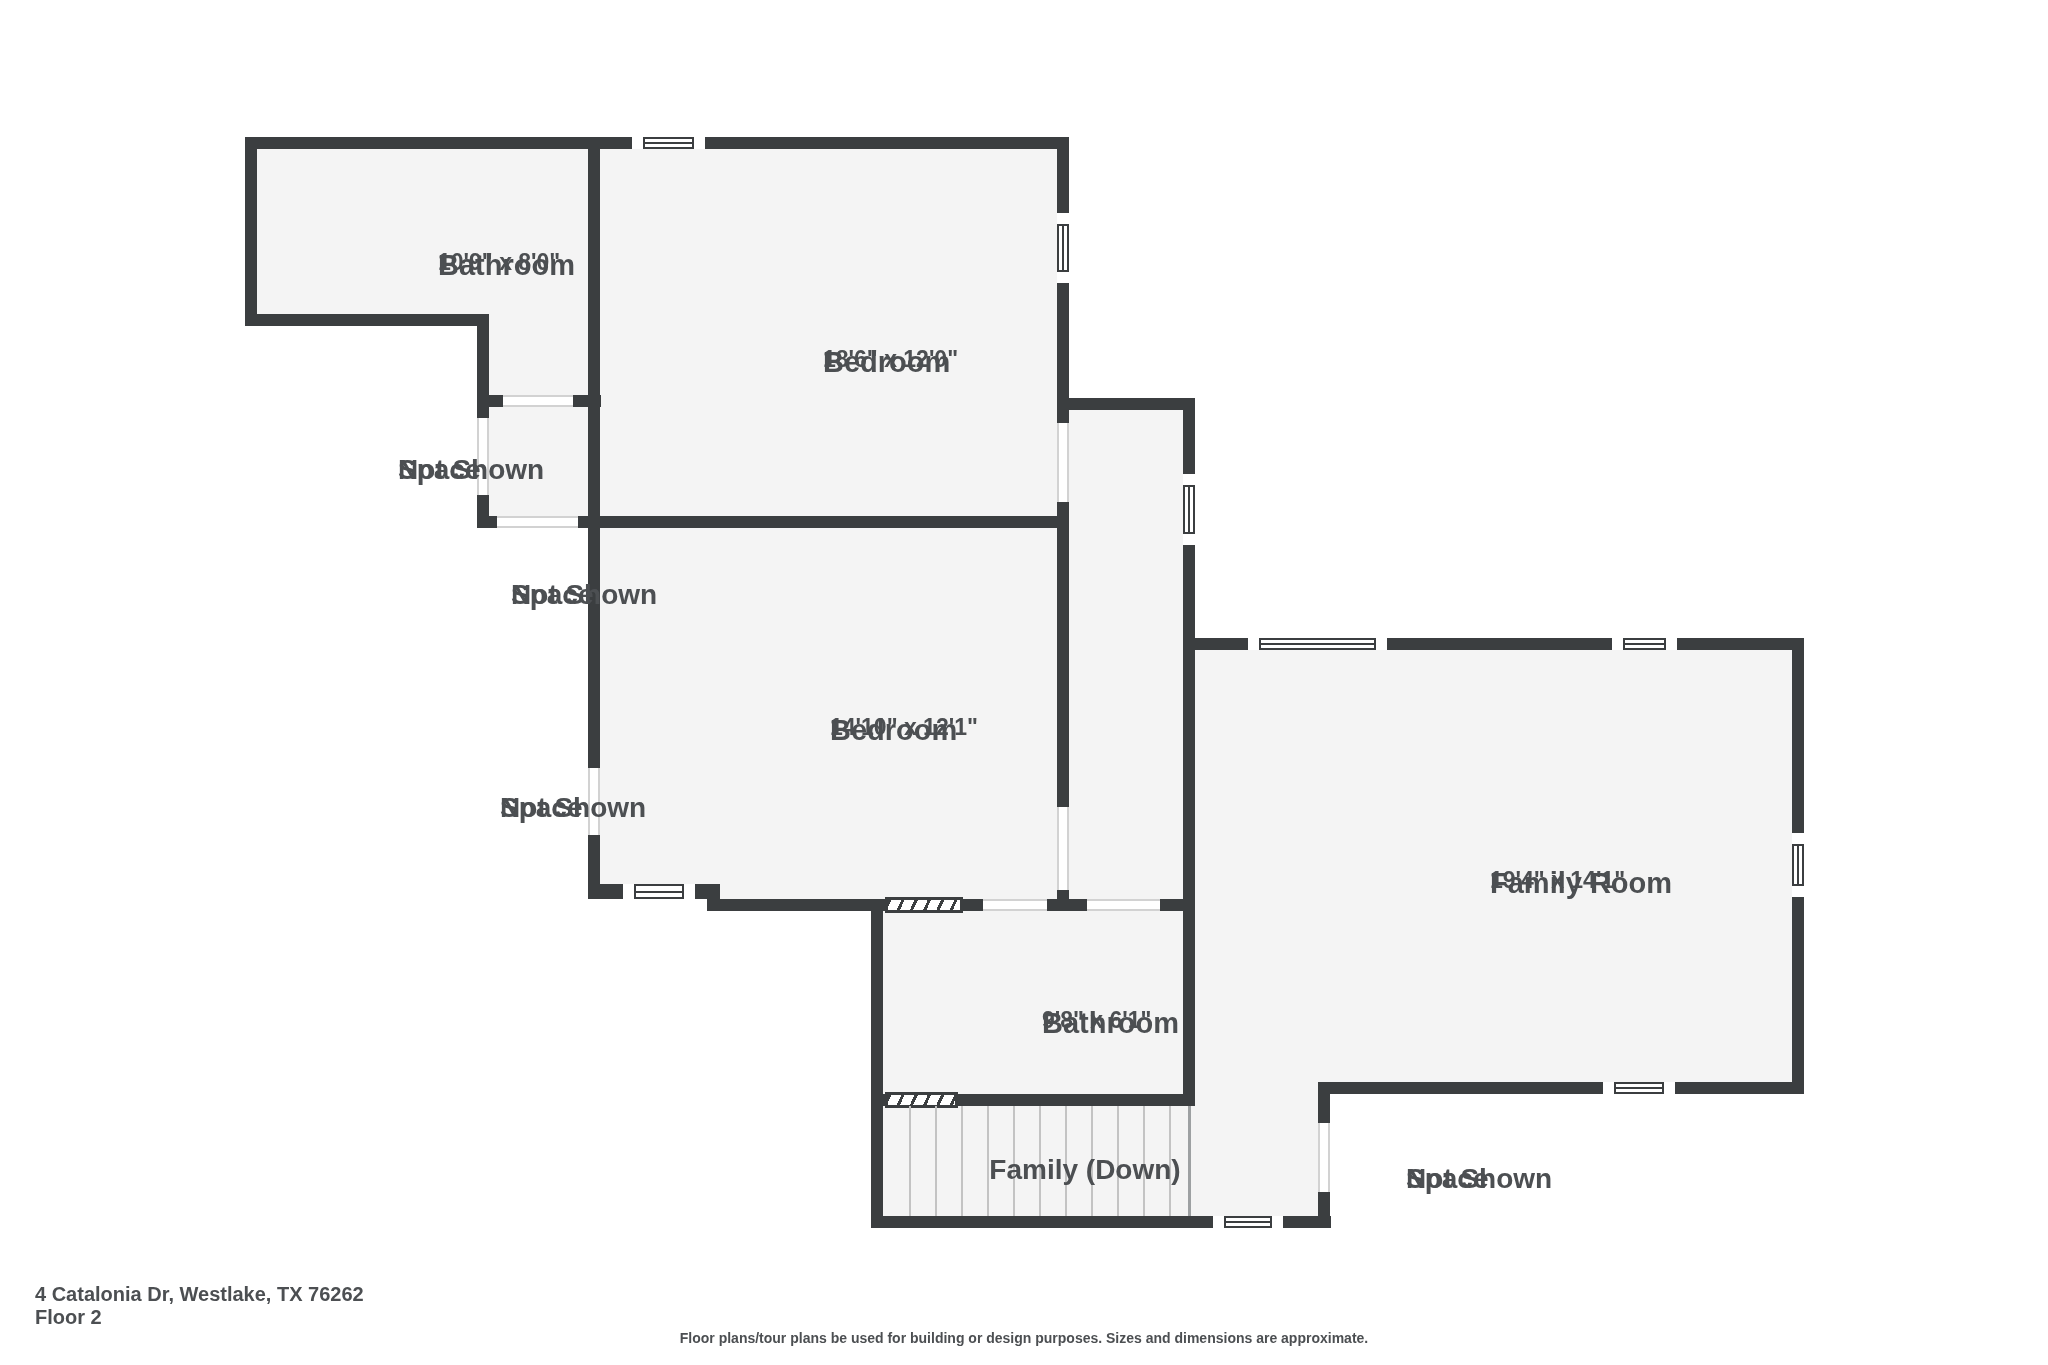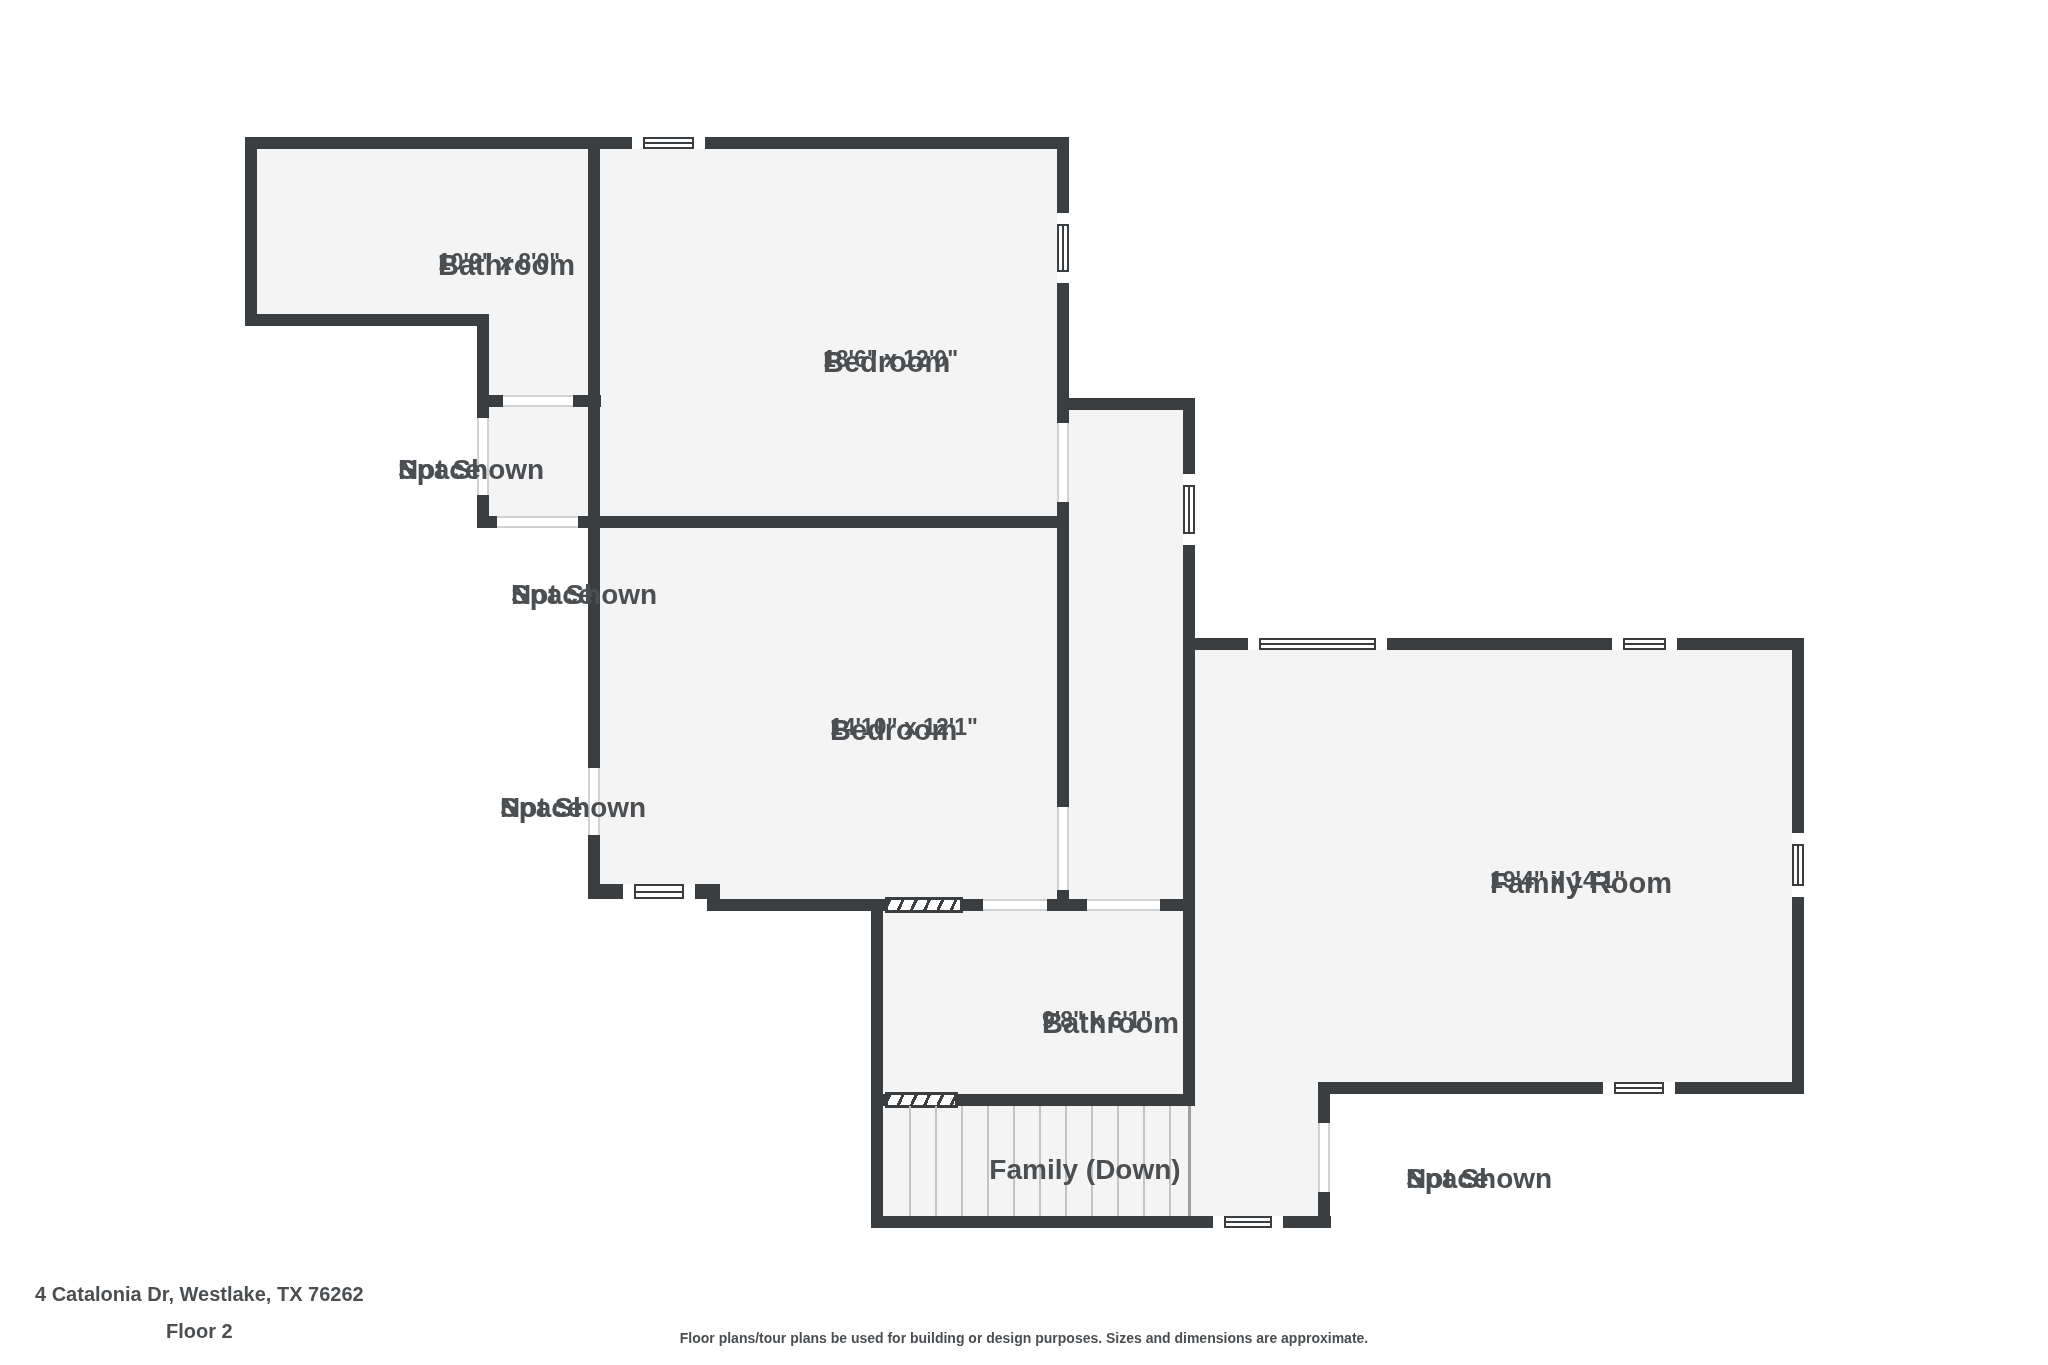--- a/index.html
+++ b/index.html
@@ -28,21 +28,21 @@
   .tread{background:var(--tread);}
   .stair-edge{background:#9da0a2;}
   .room-label,.space-label,.stairs-label{
     position:absolute;transform:translate(-50%,-50%);text-align:center;
     color:var(--text);font-weight:700;white-space:nowrap;}
   .room-label .name{font-size:29px;line-height:34px;}
   .room-label .dims{font-size:23px;line-height:28px;}
   .space-label{font-size:28px;line-height:33px;}
   .stairs-label{font-size:28px;}
   .footer-left{position:absolute;left:35px;top:1283px;color:var(--text);font-weight:700;font-size:20px;}
-  .footer-left .floor-line{margin-top:14px;text-align:center;}
+  .footer-left .floor-line{}
   .disclaimer{position:absolute;left:0;top:1330px;width:2048px;text-align:center;
     color:var(--text);font-weight:700;font-size:14px;}
 </style>
 </head>
 <body>
 
 <div class="plan">
     <div class="floor" style="left: 257px; top: 149px; width: 343px; height: 165px;"></div>
     <div class="floor" style="left: 489px; top: 314px; width: 99px; height: 202px;"></div>
     <div class="floor" style="left: 600px; top: 149px; width: 457px; height: 367px;"></div>

